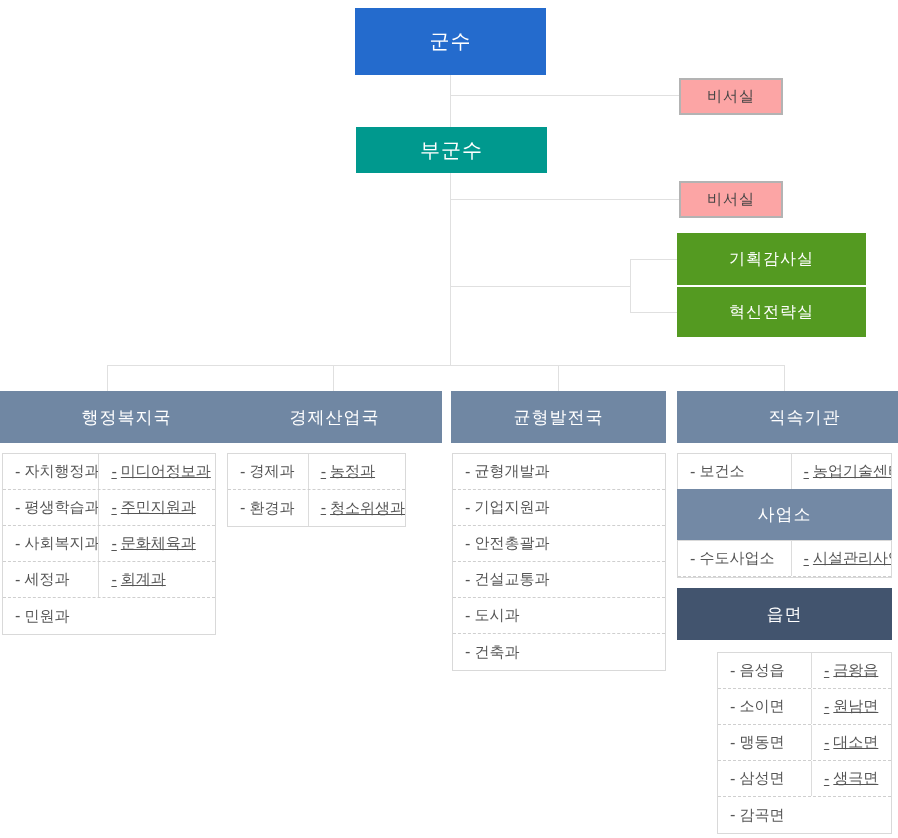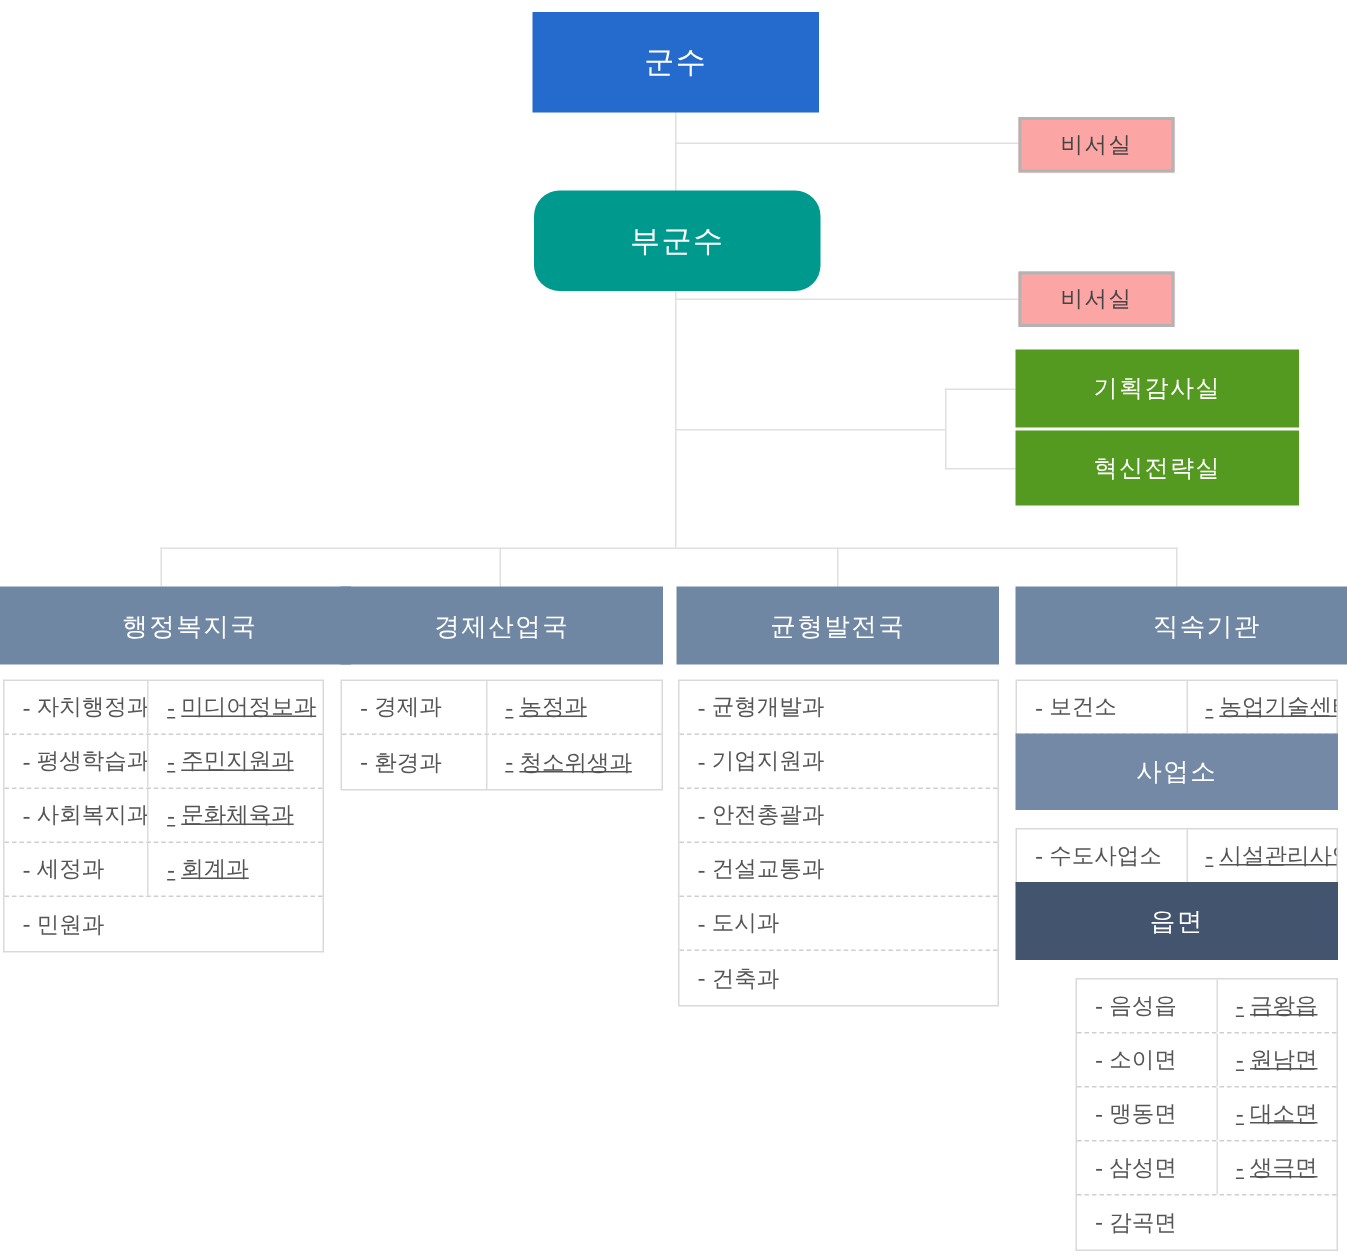--- a/index.html
+++ b/index.html
@@ -8,21 +8,21 @@
 
   
   .line{position:absolute;background:#e0e0e0;}
   .hline{height:1px;}
   .vline{width:1px;}
 
   
   .node{position:absolute;display:flex;align-items:center;justify-content:center;
         color:#fff;font-size:20px;letter-spacing:1px;}
   .node-governor{left:355px;top:8px;width:191px;height:67px;background:#246bcd;}
-  .node-deputy{left:356px;top:127px;width:191px;height:67px;background:#00998e;border-radius:17px;}
+  .node-deputy{left:356px;top:127px;width:191px;height:46px;background:#00998e;}
   .node-office{left:677px;width:189px;background:#549a21;font-size:16px;}
   .node-planning{top:233px;height:52px;}
   .node-innovation{top:287px;height:50px;}
 
   .secretary{position:absolute;left:679px;width:100px;height:33px;background:#fca5a5;
              border:2px solid #b3b3b3;display:flex;align-items:center;justify-content:center;
              color:#444;font-size:15px;letter-spacing:1px;}
   .secretary-1{top:78px;}
   .secretary-2{top:181px;}
 
@@ -32,24 +32,24 @@
   .hdr-1{left:0;top:391px;padding-left:19px;}
   .hdr-2{left:227px;top:391px;}
   .hdr-3{left:451px;top:391px;}
   .hdr-4{left:677px;top:391px;padding-left:20px;}
   .hdr-business{left:677px;top:489px;height:51px;background:#7389a5;}
   .hdr-town{left:677px;top:588px;background:#42546e;}
 
   
   .dept-list{position:absolute;background:#fff;border:1px solid #d9d9d9;box-sizing:border-box;}
   .list-1{left:2px;top:453px;width:214px;}
-  .list-2{left:227px;top:453px;width:215px;}
+  .list-2{left:227px;top:453px;width:179px;}
   .list-3{left:452px;top:453px;width:214px;}
   .list-4{left:677px;top:453px;width:215px;text-align:right;}
-  .list-business{left:677px;top:552px;width:215px;}
+  .list-business{left:677px;top:540px;width:215px;}
   .list-town{left:717px;top:652px;width:175px;}
 
   .row{display:flex;height:36px;border-bottom:1px dashed #cfcfcf;box-sizing:border-box;}
   .row:last-child{border-bottom:none;}
   .list-4 .row,.list-business .row{border-bottom:1px dashed #cfcfcf;}
   .cell{display:flex;align-items:center;box-sizing:border-box;padding-left:12px;
         color:#555;font-size:15px;white-space:nowrap;overflow:hidden;}
   .cell:not(.empty)::before{content:"- ";margin-right:4px;color:#555;}
   .cell-l{width:45%;}
   .cell-r{width:55%;border-left:1px solid #dcdcdc;text-decoration:underline;}

